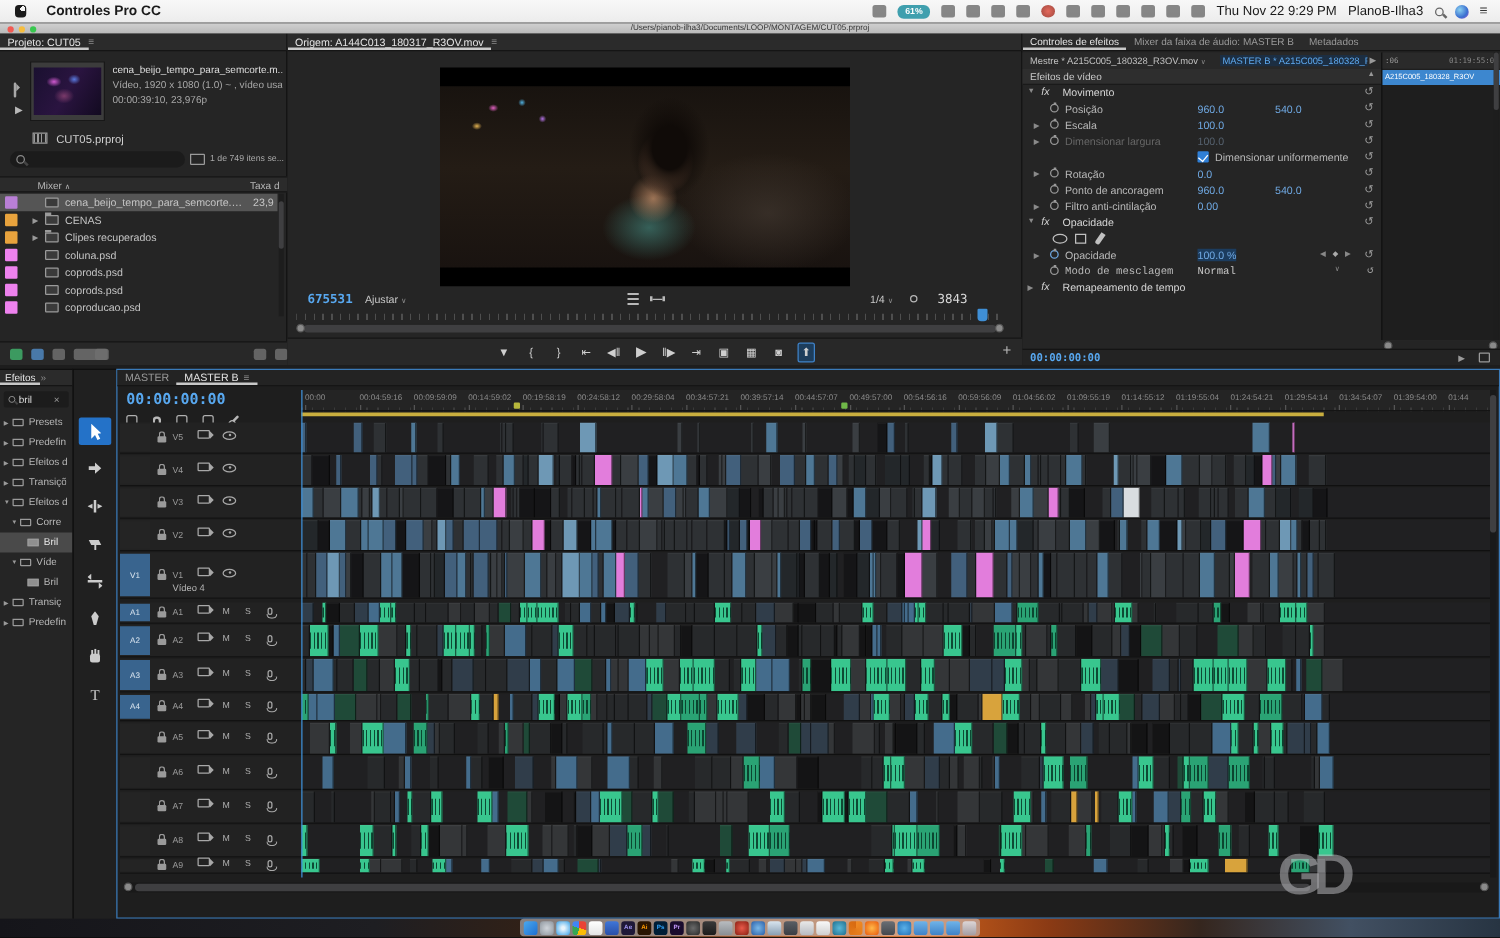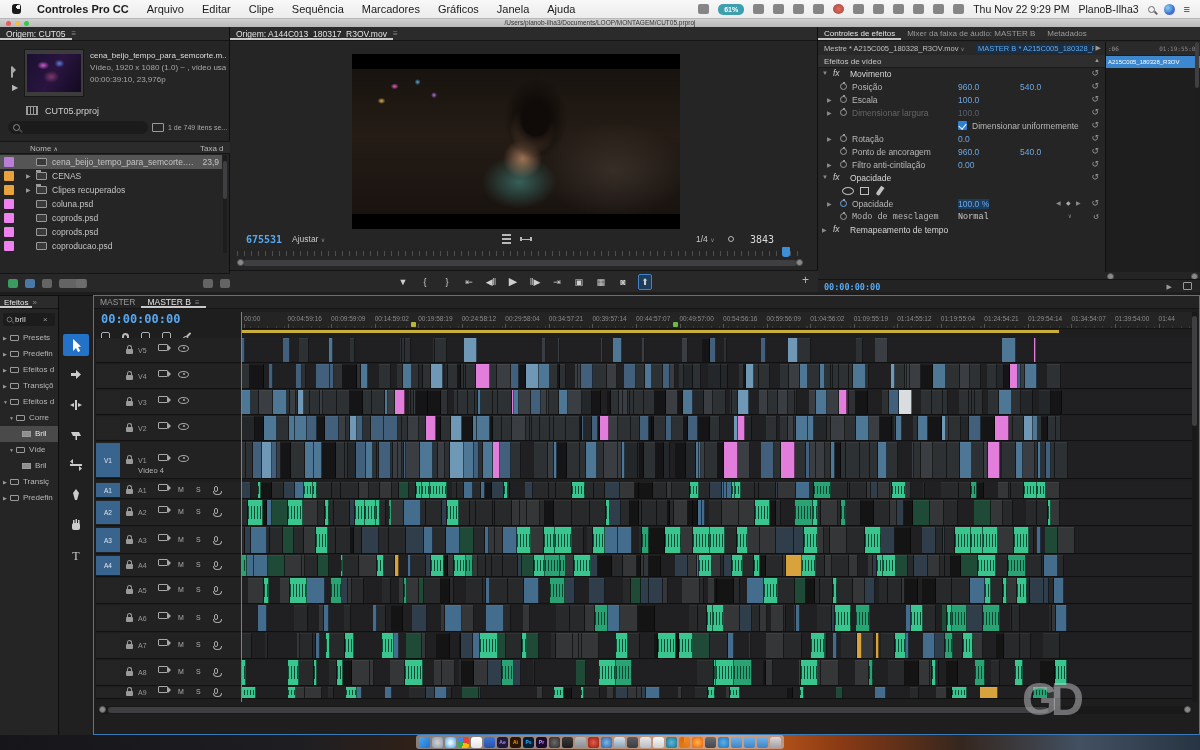--- a/index.html
+++ b/index.html
@@ -98,30 +98,20 @@
 svg{display:block}
 </style>
 </head>
 <body>
 
 <div id="screen">
 
   <div id="menubar">
     <span id="apple"></span>
     <span class="mb-item" style="font-weight:bold">Controles Pro CC</span>
-    <span id="menu-items" style="display:flex">
-        <div class="mb-item" style="display: inline-block;">Arquivo</div>
-        <div class="mb-item" style="display: inline-block;">Editar</div>
-        <div class="mb-item" style="display: inline-block;">Clipe</div>
-        <div class="mb-item" style="display: inline-block;">Sequência</div>
-        <div class="mb-item" style="display: inline-block;">Marcadores</div>
-        <div class="mb-item" style="display: inline-block;">Gráficos</div>
-        <div class="mb-item" style="display: inline-block;">Janela</div>
-        <div class="mb-item" style="display: inline-block;">Ajuda</div>
-      </span>
     <span id="status">
         <div class="mb-ico"></div>
         <div class="mb-batt">61%</div>
         <div class="mb-ico"></div>
         <div class="mb-ico"></div>
         <div class="mb-ico"></div>
         <div class="mb-ico"></div>
         <div class="mb-ico red round"></div>
         <div class="mb-ico"></div>
         <div class="mb-ico"></div>
@@ -140,21 +130,21 @@
   <div id="titlebar">
     <span class="tlight" style="left:6px;background:#f25a52"></span>
     <span class="tlight" style="left:15px;background:#f6bd3e"></span>
     <span class="tlight" style="left:24px;background:#39c74f"></span>
     <span>/Users/pianob-ilha3/Documents/LOOP/MONTAGEM/CUT05.prproj</span>
   </div>
 
   <div class="panel" id="project-panel" style="left:0;top:27px;width:230px;height:265px;border-right:1px solid #0f0f0f">
     <div class="tabrow">
       <span class="tab on">
-          <span>Origem: CUT05</span>
+          <span>Projeto: CUT05</span>
         </span>
       <span class="hamb">≡</span>
     </div>
     <div class="abs" style="left:11px;top:40px"><span class="icam"></span></div>
     <div class="abs" style="left:12px;top:56px;color:#b8b8b8;font-size:8px">▶</div>
     <div class="abs" style="left:24px;top:22px;width:60px;height:48px;background:#3c3c3c;border:1px solid #181818;padding:4px 2px">
       <div style="width:100%;height:100%;background:
         radial-gradient(6px 4px at 30% 30%,#d05ad0,transparent),
         radial-gradient(5px 4px at 60% 25%,#5a7ae0,transparent),
         radial-gradient(8px 6px at 45% 60%,#7a3a6a,transparent),
@@ -165,21 +155,21 @@
     <div class="abs" style="left:90px;top:48px;width:136px;color:#a8a8a8;font-size:8px">00:00:39:10, 23,976p</div>
     <div class="abs" style="left:26px;top:79px;width:12px;height:9px;border:1px solid #9a9a9a;background:repeating-linear-gradient(90deg,#9a9a9a 0 1px,transparent 1px 3px)"></div>
     <div class="abs" style="left:45px;top:79px;font-size:9px;color:#d0d0d0">CUT05.prproj</div>
     <div class="abs" style="left:8px;top:94px;width:140px;height:13px;background:#1b1b1b;border-radius:7px;display:flex;align-items:center;padding:0 5px">
       <span class="imag" style="border-color:#8a8a8a"></span>
       <input style="width: 110px; margin-left: 5px;">
     </div>
     <div class="abs" style="left:152px;top:96px;width:12px;height:9px;border:1px solid #9a9a9a;border-radius:0 1px 1px 1px"></div>
     <div class="abs" style="left:168px;top:97px;width:60px;font-size:7px;color:#a8a8a8;white-space:nowrap">1 de 749 itens se...</div>
     <div class="abs" style="left:0;top:114px;width:230px;height:13px;background:#2b2b2b;border-top:1px solid #151515;border-bottom:1px solid #151515">
-      <span class="abs" style="left:30px;top:2px;font-size:8px;color:#b8b8b8"><span>Nome</span> <span style="font-size:6px">∧</span></span>
+      <span class="abs" style="left:30px;top:2px;font-size:8px;color:#b8b8b8"><span>Mixer</span> <span style="font-size:6px">∧</span></span>
       <span class="abs" style="left:200px;top:2px;font-size:8px;color:#b8b8b8">Taxa d</span>
     </div>
     <div class="abs" id="project-list" style="left:0;top:128px;width:230px;height:100px">
         <div class="prow sel" style="top: 0px;">
           <div class="chip" style="background: rgb(185, 127, 214);"></div>
           <div class="ricon "></div>
           <div class="rname">cena_beijo_tempo_para_semcorte.mov</div>
           <div class="rrate">23,9</div>
         </div>
         <div class="prow" style="top: 14px;">

